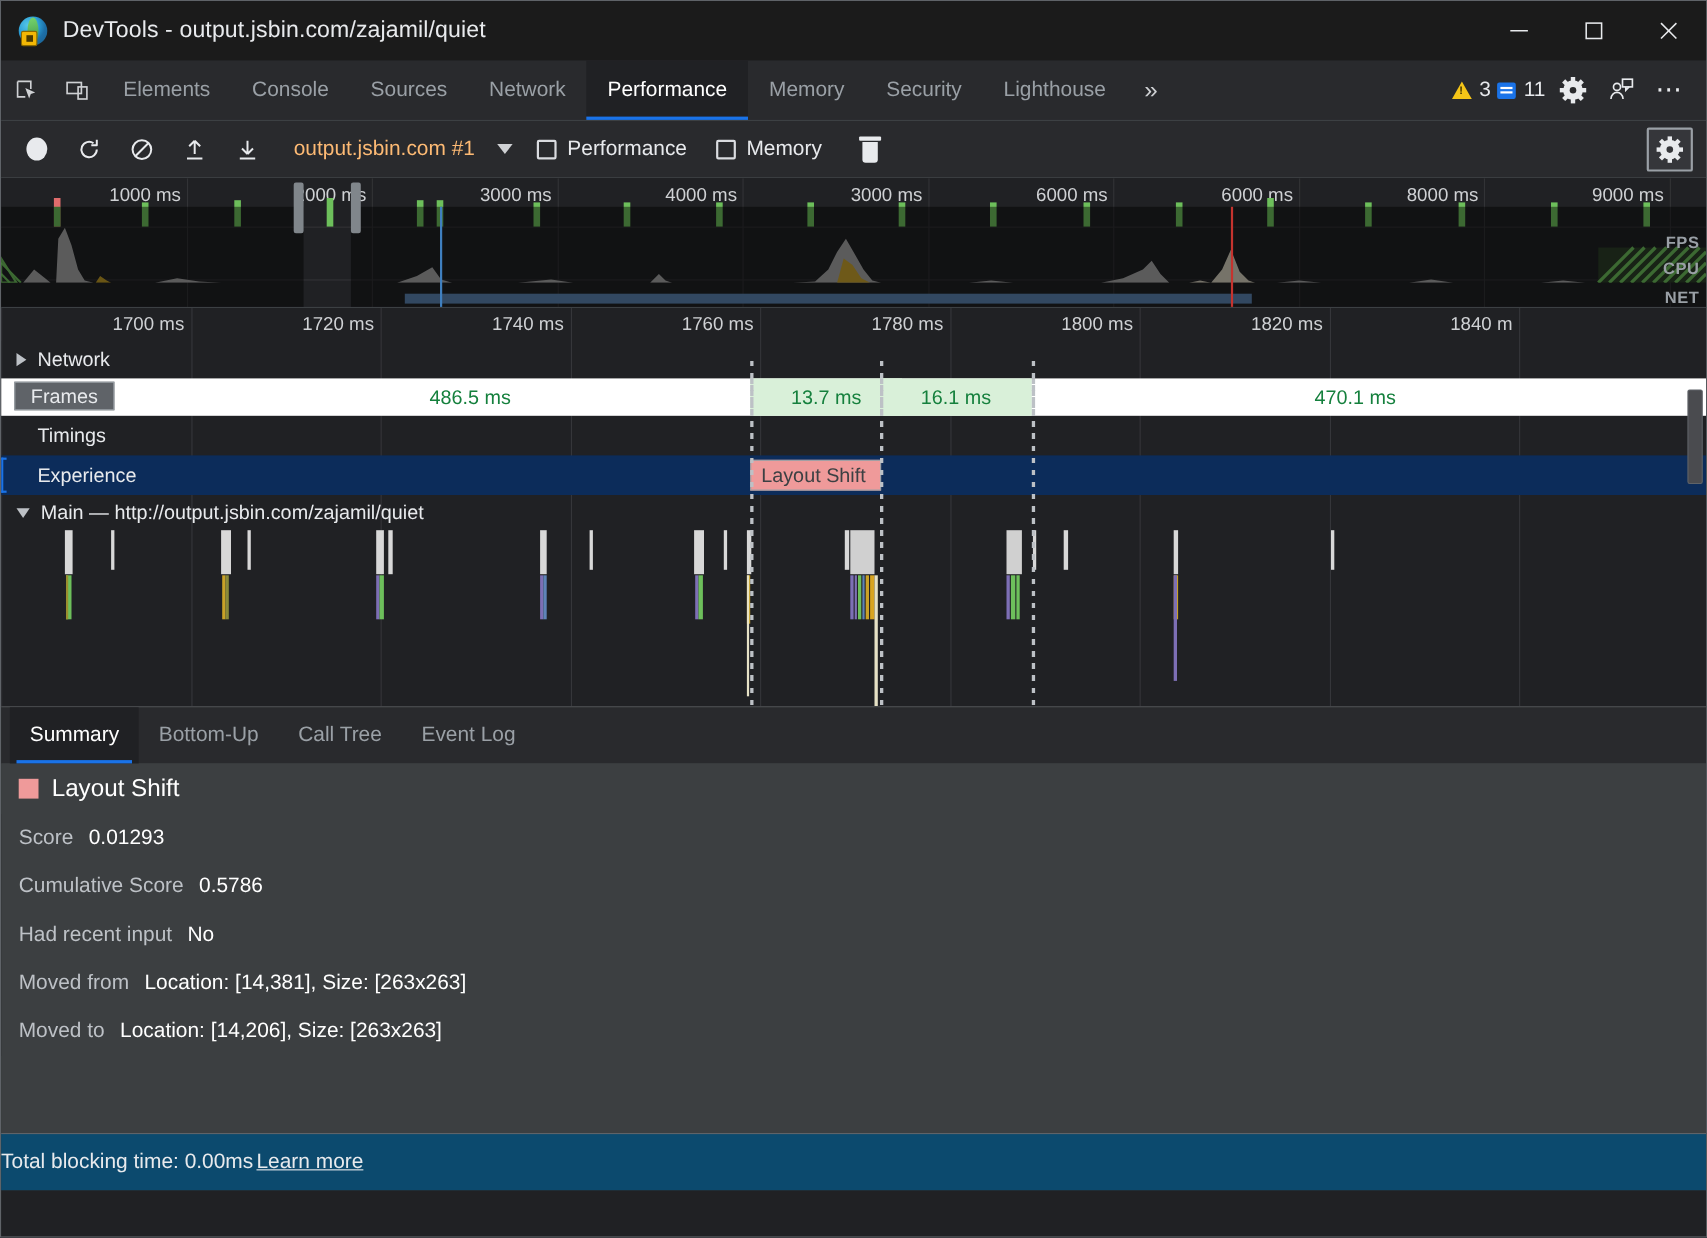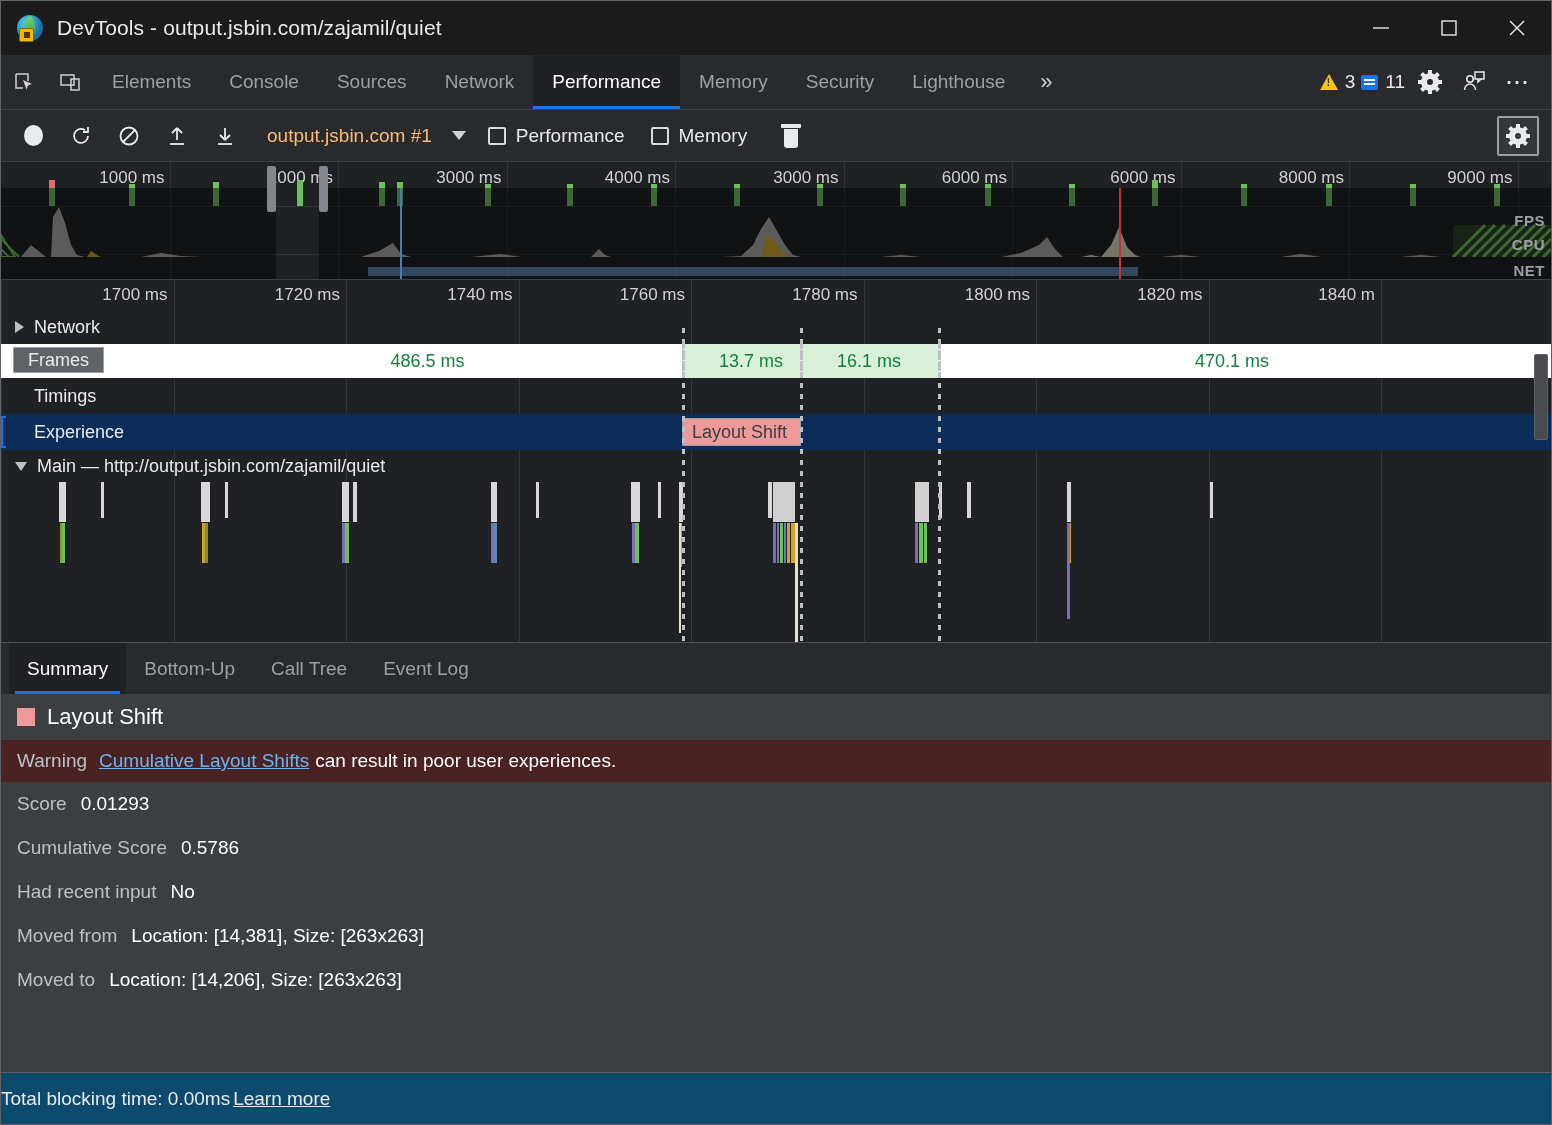--- a/index.html
+++ b/index.html
@@ -625,25 +625,20 @@
     <div class="btab">Bottom-Up</div>
     <div class="btab">Call Tree</div>
     <div class="btab">Event Log</div>
   </div>
 
   <div class="sum-head">
     <div class="swatch"></div>
     <div class="sum-title">Layout Shift</div>
   </div>
 
-  <div class="warnrow">
-    <span class="warn-key">Warning</span>
-    <span class="warn-link">Cumulative Layout Shifts</span>
-    <span class="warn-rest" style="margin-left:-6px">can result in poor user experiences.</span>
-  </div>
 
   <div class="kvrow">
     <span class="k">Score</span>
     <span class="v">0.01293</span>
   </div>
   <div class="kvrow">
     <span class="k">Cumulative Score</span>
     <span class="v">0.5786</span>
   </div>
   <div class="kvrow">

